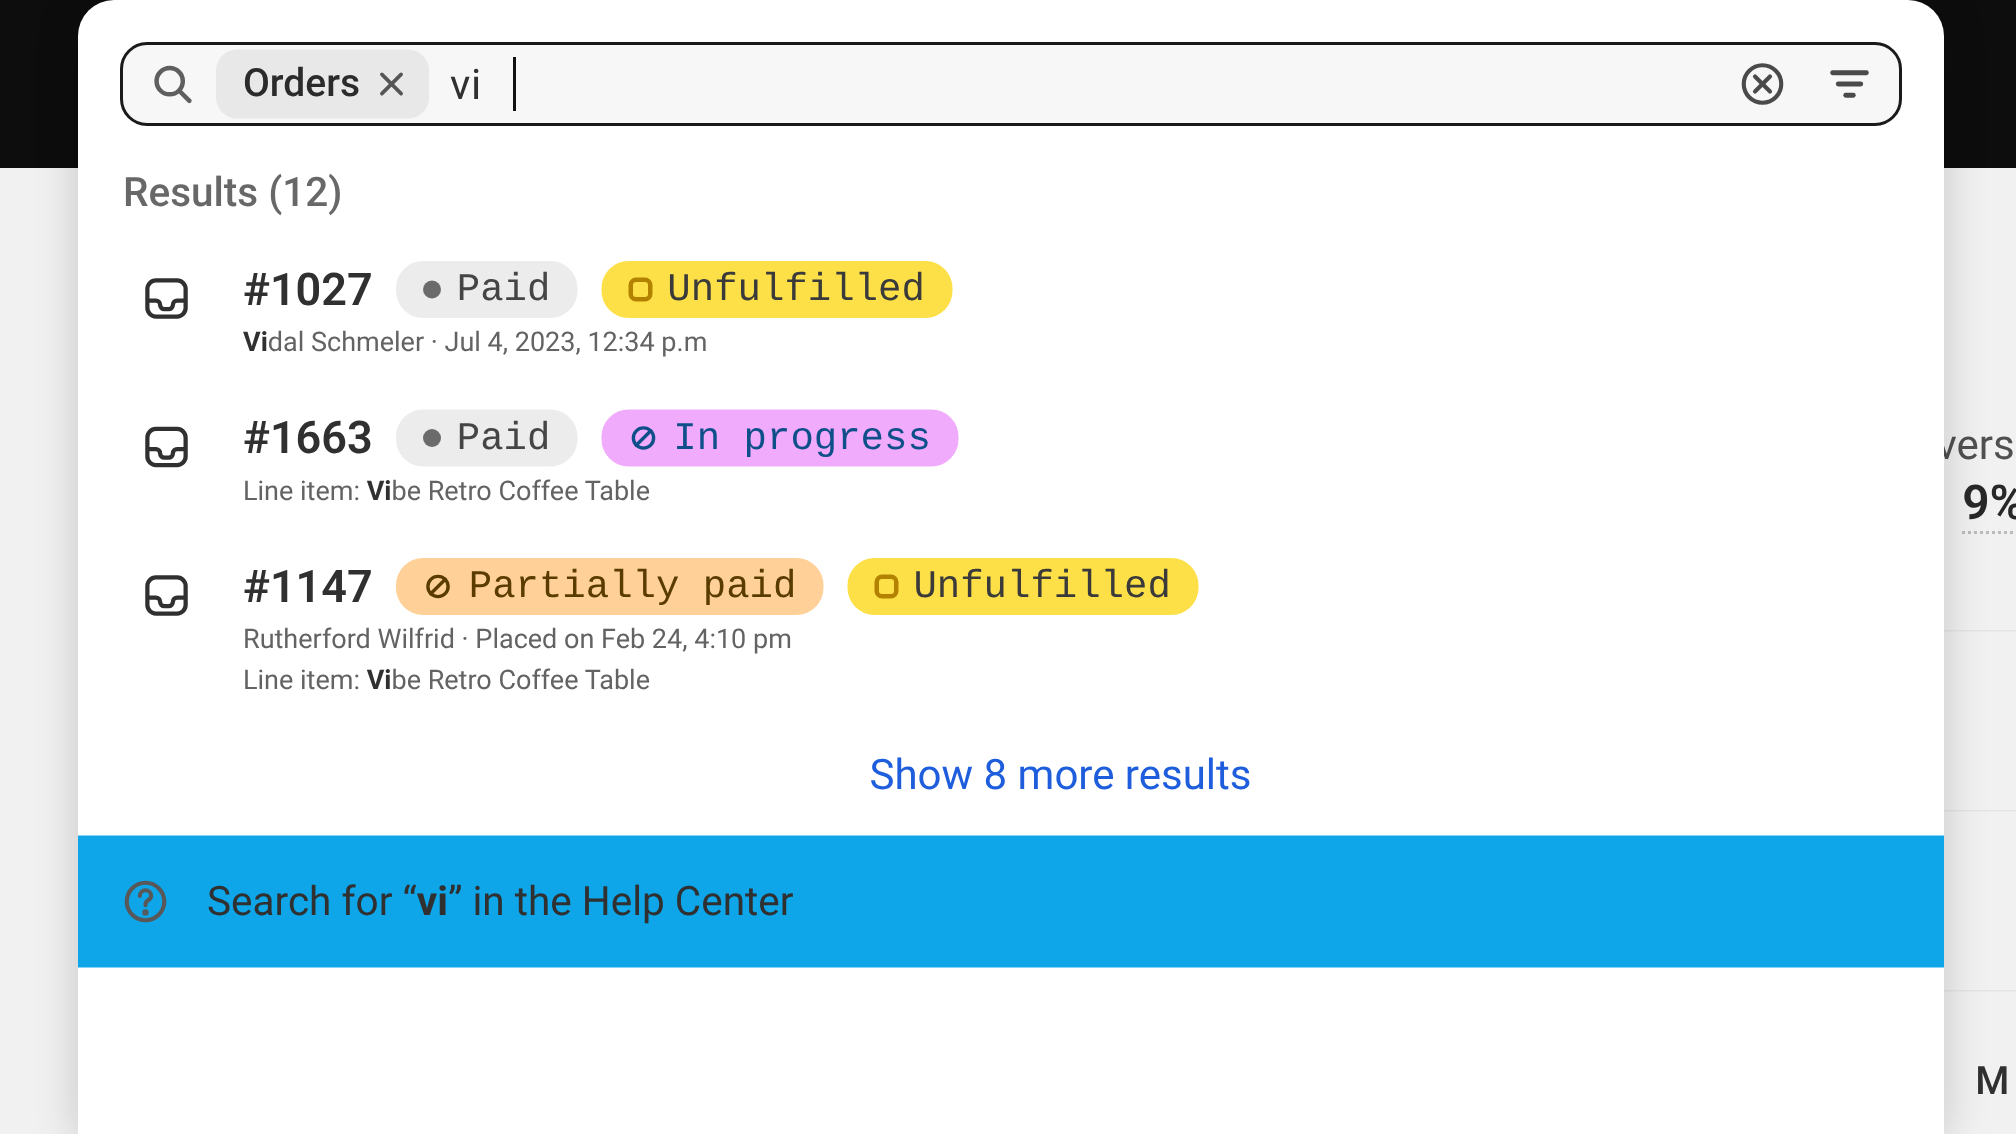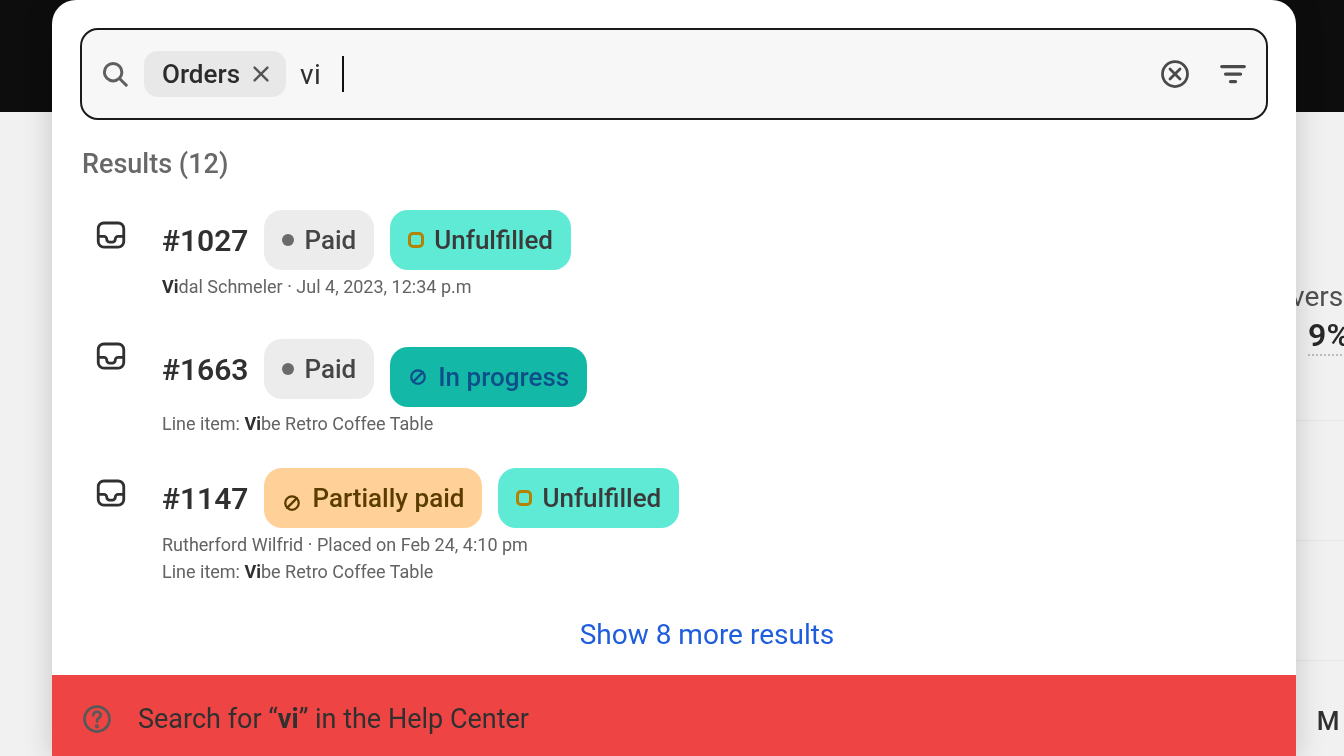--- a/index.html
+++ b/index.html
@@ -6,51 +6,51 @@
   html, body { width: 1344px; height: 756px; overflow: hidden; font-family: -apple-system, "Segoe UI", Roboto, Helvetica, Arial, sans-serif; background:#fff; }
   .backdrop { position:absolute; inset:0; background:#f1f1f1; }
   .topstrip { position:absolute; left:0; right:0; top:0; height:112px; background:#0d0d0d; }
   .behind-card { position:absolute; right:0; bottom:0; width:60px; top:260px; color:#303030; }
   .behind-row { height:120px; border-top:1px solid #e5e5e5; display:flex; align-items:center; justify-content:flex-end; padding-right:4px; font-size:26px; font-weight:500; letter-spacing:0.5px; }
   .behind-head { position:absolute; right:-6px; top:280px; font-size:28px; color:#505050; }
   .behind-val { position:absolute; right:-6px; top:316px; font-size:32px; font-weight:600; color:#282828; border-bottom:2px dotted #bbb; }
 
   .panel { position:absolute; left:52px; top:0; width:1244px; height:756px; background:#fff; border-radius:24px 24px 0 0; box-shadow: 0 4px 30px rgba(0,0,0,0.18); display:flex; flex-direction:column; }
 
-  .searchbar { margin:28px 28px 0 28px; height:92px; border:2px solid #1a1a1a; border-radius:18px; background:#f7f7f7; display:flex; align-items:center; padding:0 18px 0 18px; gap:14px; }
+  .searchbar { margin:28px 28px 0 28px; height:56px; border:2px solid #1a1a1a; border-radius:18px; background:#f7f7f7; display:flex; align-items:center; padding:0 18px 0 18px; gap:14px; }
   .sb-icon { flex:0 0 auto; color:#5f5f5f; }
   .chip { display:flex; align-items:center; gap:10px; background:#e8e8e8; border-radius:14px; padding:8px 14px 8px 18px; font-size:26px; color:#2b2b2b; font-weight:500;}
   .chip .x { color:#555; }
   .query-wrap { flex:1; display:flex; align-items:center; gap:2px; }
   .query { font-size:28px; color:#303030; letter-spacing:0.5px; background:transparent; border:none; outline:none; width:40px; }
   .caret { width:2px; height:36px; background:#111; }
   .sb-right { display:flex; align-items:center; gap:28px; color:#4a4a4a; }
 
   .body { flex:1; display:flex; flex-direction:column; padding: 28px 30px 0 30px; overflow:hidden;}
   .results-count { font-size:27px; color:#686868; font-weight:500; margin-bottom:18px; }
 
   .result { display:flex; gap:34px; padding:12px 0 22px 12px; cursor:pointer; }
   .result-icn { flex:0 0 auto; color:#303030; margin-top:8px; }
   .result-body { display:flex; flex-direction:column; gap:6px; }
   .heading-line { display:flex; align-items:center; gap:16px; }
   .order-id { font-size:30px; font-weight:600; color:#303030; }
-  .badge { display:inline-flex; align-items:center; gap:10px; border-radius:18px; padding:15px 18px; font-size:26px; font-weight:500; }
+  .badge { display:inline-flex; align-items:center; gap:10px; border-radius:18px; padding:4px 18px; font-size:26px; font-weight:500;font-family:Liberation Mono, monospace; }
   .badge.gray { background:#ececec; color:#454545; }
   .badge.gray .dot { width:12px; height:12px; border-radius:50%; background:#6b6b6b; }
-  .badge.yellow { background:#5eead4; color:#3a3a3a;align-items:center; }
+  .badge.yellow { background:#fde047; color:#3a3a3a;align-items:center; }
   .badge.yellow .ring { width:16px; height:16px; border:3px solid #b38200; border-radius:5px; }
-  .badge.blue { background:#14b8a6; color:#0e4f8a;margin-top:16px; }
+  .badge.blue { background:#f0abfc; color:#0e4f8a; }
   .badge.blue .ring { width:20px; height:20px; display:flex; align-items:center; justify-content:center; }
-  .badge.orange { background:#ffd199; color:#5a3b00;align-items:flex-end; }
+  .badge.orange { background:#ffd199; color:#5a3b00; }
   .badge.orange .ring { width:20px; height:20px; display:flex; align-items:center; justify-content:center; }
   .subline { font-size:18px; color:#636363; }
   .subline .hl { font-weight:700; color:#303030; }
   .more-link { font-size:28px; color:#1e5ddc; padding:14px 0 24px 66px; cursor:pointer;text-align:center; }
 
-  .footer { background:#ef4444; padding:28px 30px; display:flex; align-items:center; gap:26px; margin:0 -30px; }
+  .footer { background:#0ea5e9; padding:28px 30px; display:flex; align-items:center; gap:26px; margin:0 -30px; }
   .footer-text { font-size:27px; color:#303030; }
   .footer-text .q { font-weight:700; }
   .help-icn { color:#585858; }
 
   svg { display:block; }
 </style>
 </head>
 <body>
 
 <div class="backdrop"></div>

